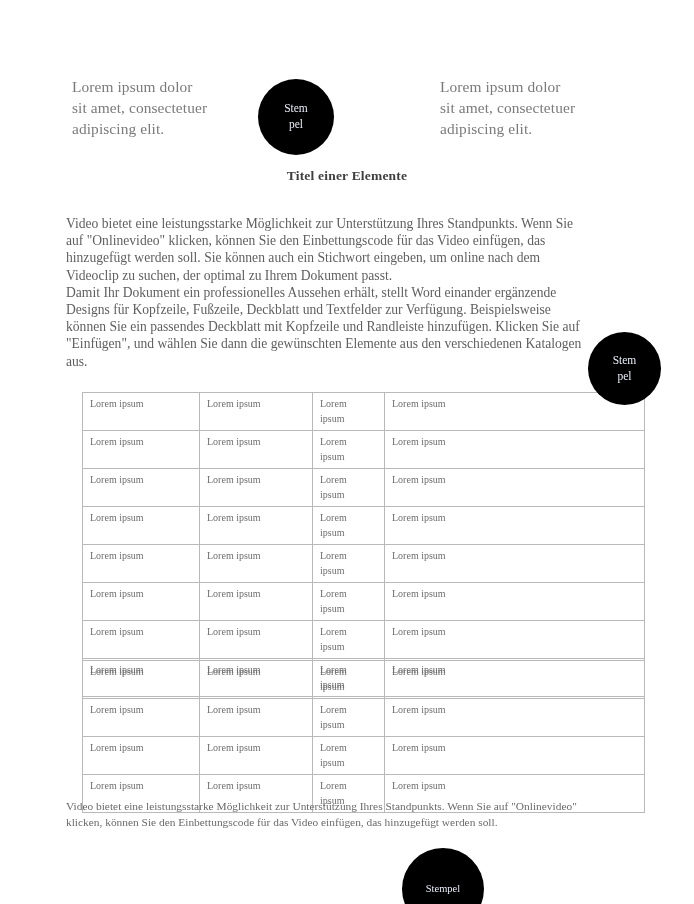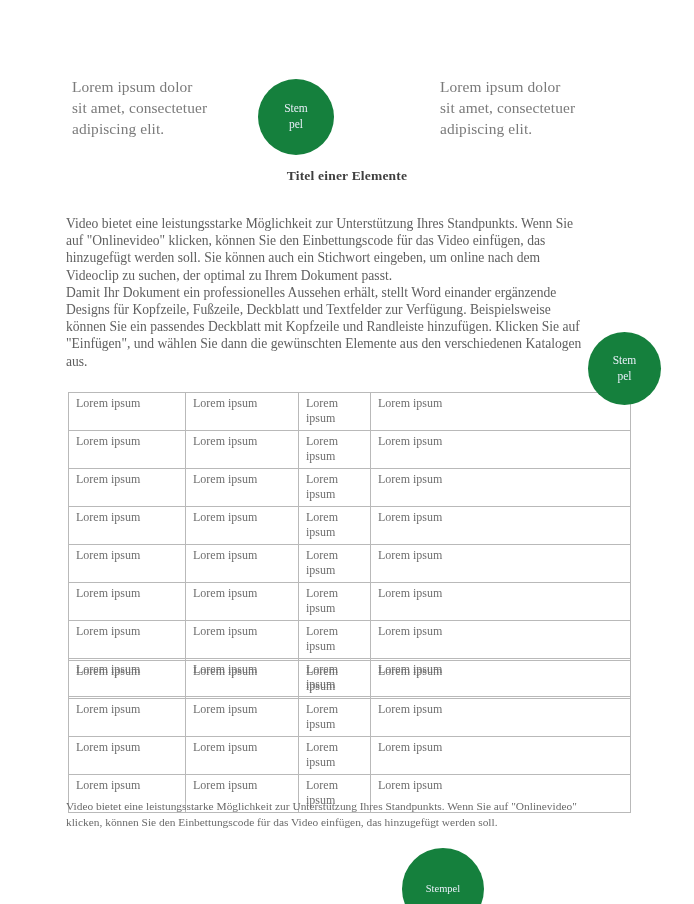--- a/index.html
+++ b/index.html
@@ -40,21 +40,21 @@
     white-space: pre-line;
     letter-spacing: 0.1px;
   }
   .header-left  { left: 72px;  top: 0; width: 200px; }
   .header-right { left: 440px; top: 0; width: 210px; }
 
   
   .stamp {
     position: absolute;
     border-radius: 50%;
-    background: #15803d;
+    background: #000000;
     display: flex;
     align-items: center;
     justify-content: center;
     text-align: center;
     color: #e8eef8;
     font-family: "Liberation Serif", "DejaVu Serif", serif;
     line-height: 1.35;
     z-index: 5;
   }
   .stamp-1 {
@@ -107,25 +107,25 @@
     width: 548px;
     font-size: 11.4px;
     line-height: 15.5px;
     color: #6a6a6a;
     white-space: pre-line;
   }
 
   
   .doc-table {
     position: absolute;
-    left: 68px;
+    left: 82px;
     width: 562px;
     border-collapse: collapse;
     table-layout: fixed;
-    font-size: 12px;
+    font-size: 10px;
     color: #6e6e6e;
   }
   .table-1 { top: 392px; }
   .table-2 { top: 660px; }
 
   .doc-table td {
     border: 1px solid #b9b9b9;
     padding: 3px 7px 4px 7px;
     vertical-align: top;
     line-height: 15px;

